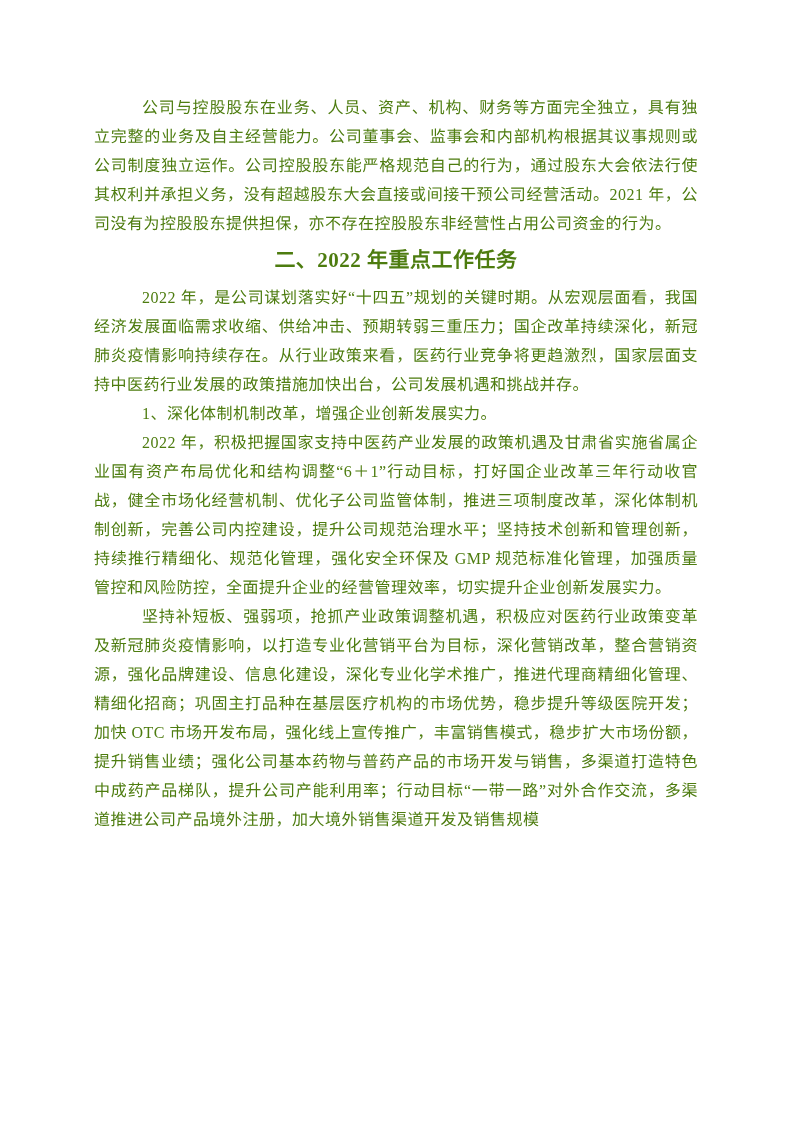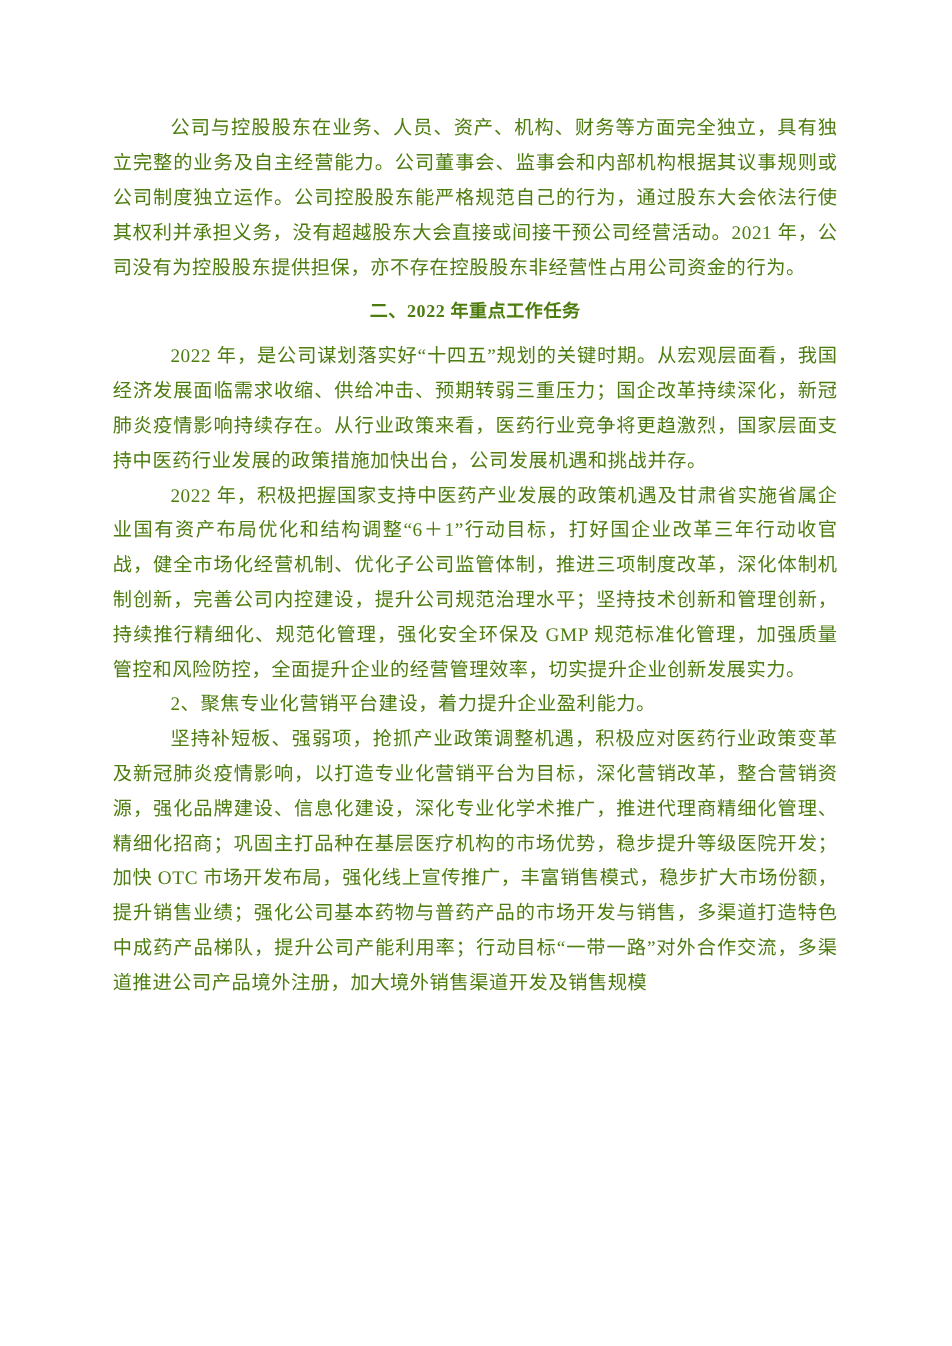--- a/index.html
+++ b/index.html
@@ -26,36 +26,36 @@
     text-align: justify;
     text-justify: inter-ideograph;
     text-indent: 48px;
     letter-spacing: 0.5px;
     word-break: break-all;
   }
   .heading {
     margin: 8px 0;
     text-align: center;
     text-indent: 0;
-    font-size: 15px;
+    font-size: 21px;
     font-weight: bold;
     letter-spacing: 0.5px;
     line-height: 29px;
   }
 </style>
 </head>
 <body>
 
 <div class="page">
   <p class="para">公司与控股股东在业务、人员、资产、机构、财务等方面完全独立，具有独立完整的业务及自主经营能力。公司董事会、监事会和内部机构根据其议事规则或公司制度独立运作。公司控股股东能严格规范自己的行为，通过股东大会依法行使其权利并承担义务，没有超越股东大会直接或间接干预公司经营活动。2021 年，公司没有为控股股东提供担保，亦不存在控股股东非经营性占用公司资金的行为。</p>
 
   <h2 class="heading">二、2022 年重点工作任务</h2>
 
   <p class="para">2022 年，是公司谋划落实好“十四五”规划的关键时期。从宏观层面看，我国经济发展面临需求收缩、供给冲击、预期转弱三重压力；国企改革持续深化，新冠肺炎疫情影响持续存在。从行业政策来看，医药行业竞争将更趋激烈，国家层面支持中医药行业发展的政策措施加快出台，公司发展机遇和挑战并存。</p>
 
 
+  <p class="para">1、深化体制机制改革，增强企业创新发展实力。</p>
 
   <p class="para">2022 年，积极把握国家支持中医药产业发展的政策机遇及甘肃省实施省属企业国有资产布局优化和结构调整“6＋1”行动目标，打好国企业改革三年行动收官战，健全市场化经营机制、优化子公司监管体制，推进三项制度改革，深化体制机制创新，完善公司内控建设，提升公司规范治理水平；坚持技术创新和管理创新，持续推行精细化、规范化管理，强化安全环保及 GMP 规范标准化管理，加强质量管控和风险防控，全面提升企业的经营管理效率，切实提升企业创新发展实力。</p>
 
-  <p class="para">2、聚焦专业化营销平台建设，着力提升企业盈利能力。</p>
 
   <p class="para">坚持补短板、强弱项，抢抓产业政策调整机遇，积极应对医药行业政策变革及新冠肺炎疫情影响，以打造专业化营销平台为目标，深化营销改革，整合营销资源，强化品牌建设、信息化建设，深化专业化学术推广，推进代理商精细化管理、精细化招商；巩固主打品种在基层医疗机构的市场优势，稳步提升等级医院开发；加快 OTC 市场开发布局，强化线上宣传推广，丰富销售模式，稳步扩大市场份额，提升销售业绩；强化公司基本药物与普药产品的市场开发与销售，多渠道打造特色中成药产品梯队，提升公司产能利用率；行动目标“一带一路”对外合作交流，多渠道推进公司产品境外注册，加大境外销售渠道开发及销售规模</p>
 </div>
 
 </body></html>

